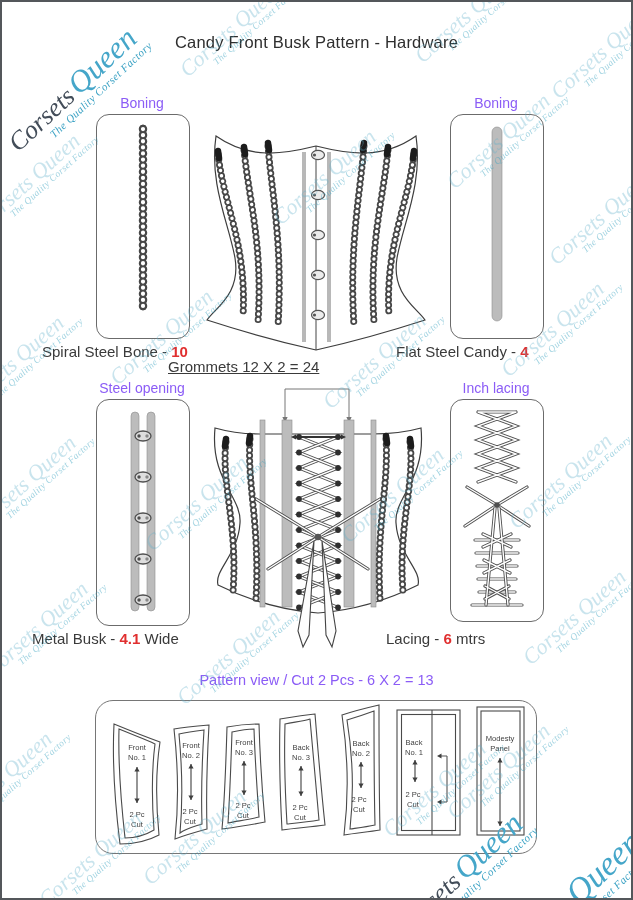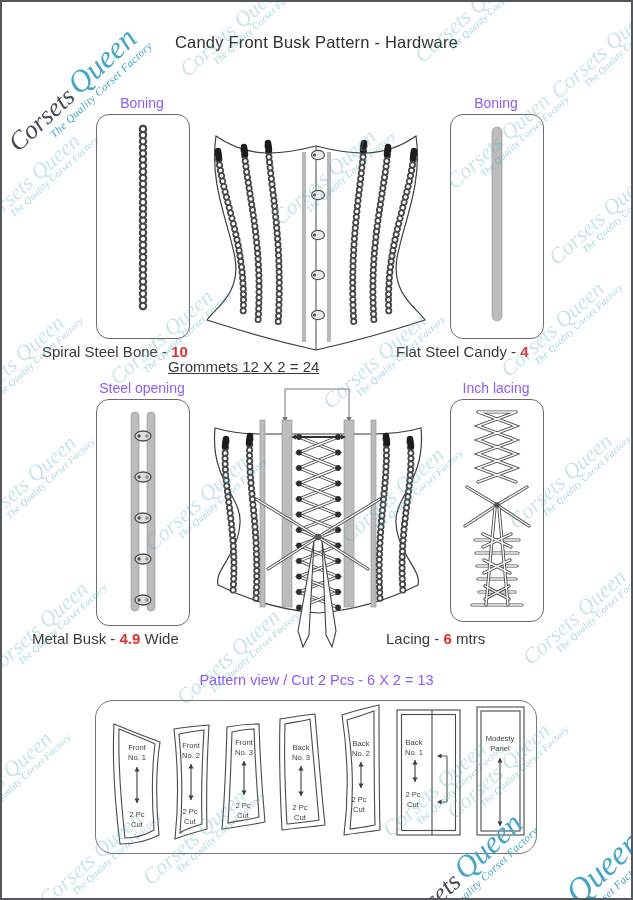--- a/index.html
+++ b/index.html
@@ -163,21 +163,21 @@
           </g>
         <g>
             <ellipse cx="46" cy="200" rx="8" ry="5" fill="#dedede" stroke="#4e4e4e" stroke-width="1.3"></ellipse>
             <circle cx="42" cy="200" r="1.7" fill="#4e4e4e"></circle>
             <circle cx="50" cy="200" r="1.7" fill="#8a8a8a"></circle>
           </g>
       </g>
     </svg>
   </div>
   <div class="abs caption" style="left:30px;top:628px;width:220px;">
-    <span>Metal Busk - </span><span class="val">4.9</span><span> Wide</span>
+    <span>Metal Busk - </span><span class="val">4.1</span><span> Wide</span>
   </div>
 
   <div class="card" style="left:448px;top:397px;width:92px;height:221px;">
     <svg width="92" height="221" viewBox="0 0 92 221">
       <g>
         <path class="rib-o" d="M27,12 L65,26 L27,40 L65,54 L27,68 L65,82 M65,12 L27,26 L65,40 L27,54 L65,68 L27,82 M27,12 L65,12"></path>
         <path class="rib-i" d="M27,12 L65,26 L27,40 L65,54 L27,68 L65,82 M65,12 L27,26 L65,40 L27,54 L65,68 L27,82 M27,12 L65,12"></path>
         <path class="rib-o" d="M46,105 L16,87 M46,105 L76,87 M46,105 L14,126 M46,105 L78,126"></path>
         <path class="rib-i" d="M46,105 L16,87 M46,105 L76,87 M46,105 L14,126 M46,105 L78,126"></path>
         <circle cx="46" cy="105" r="2.8" fill="#4f4f4f"></circle>

